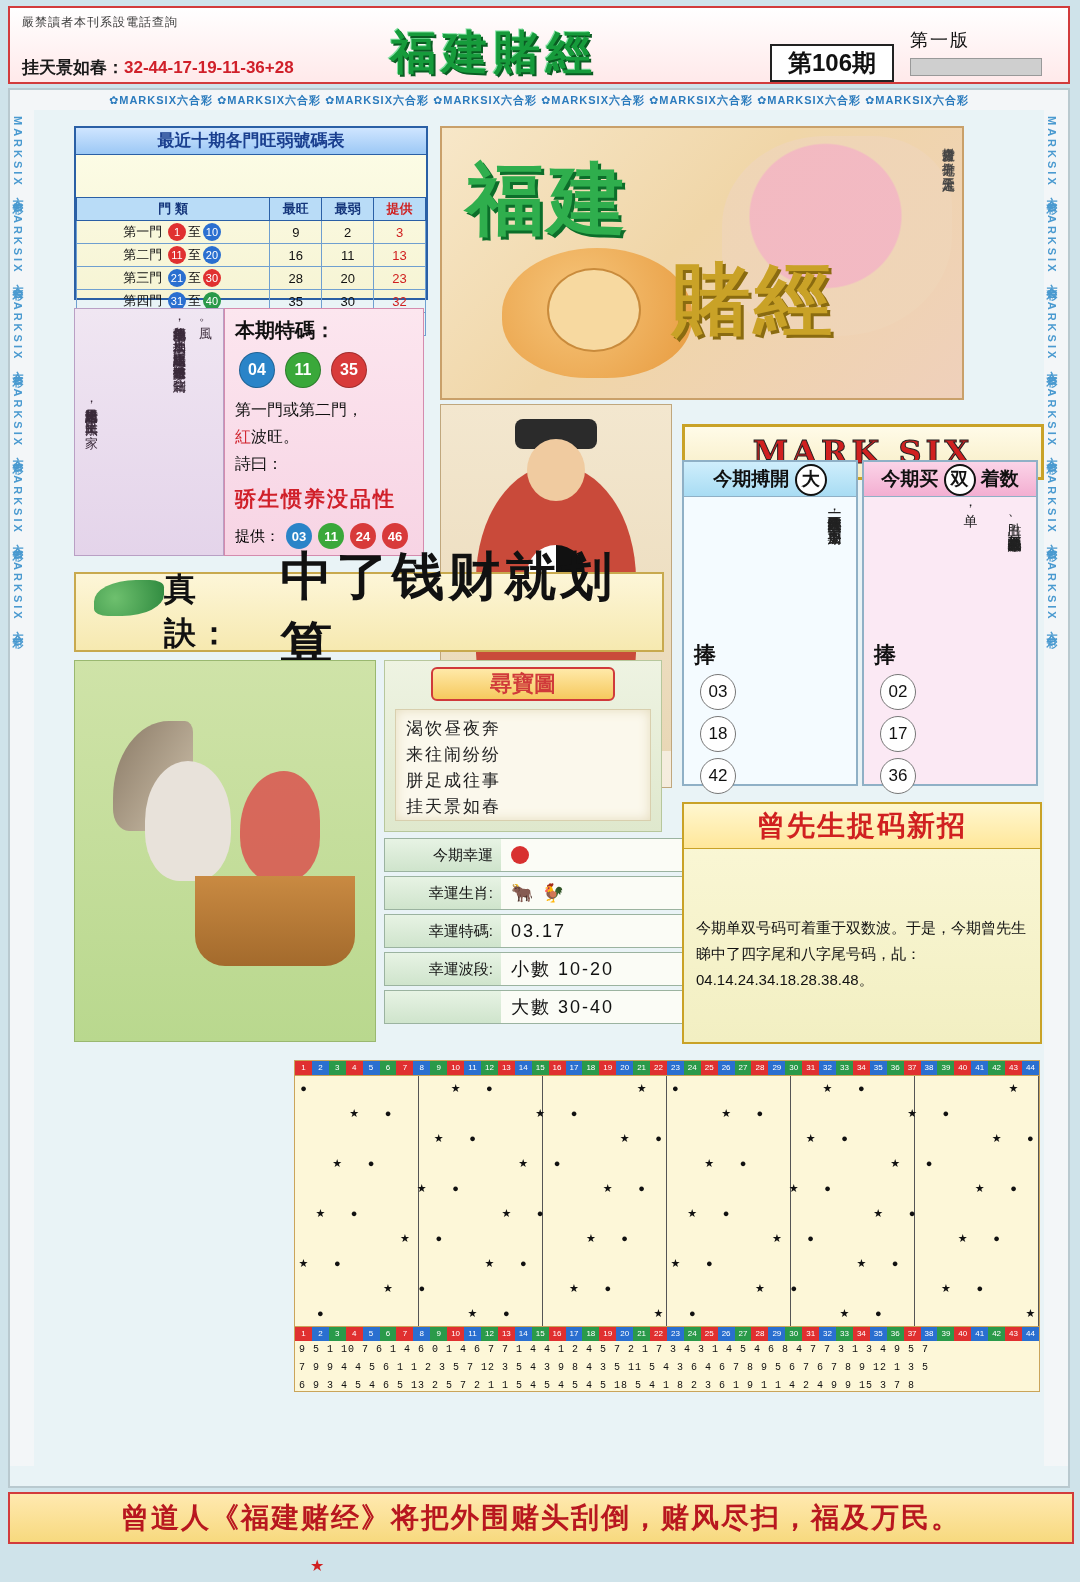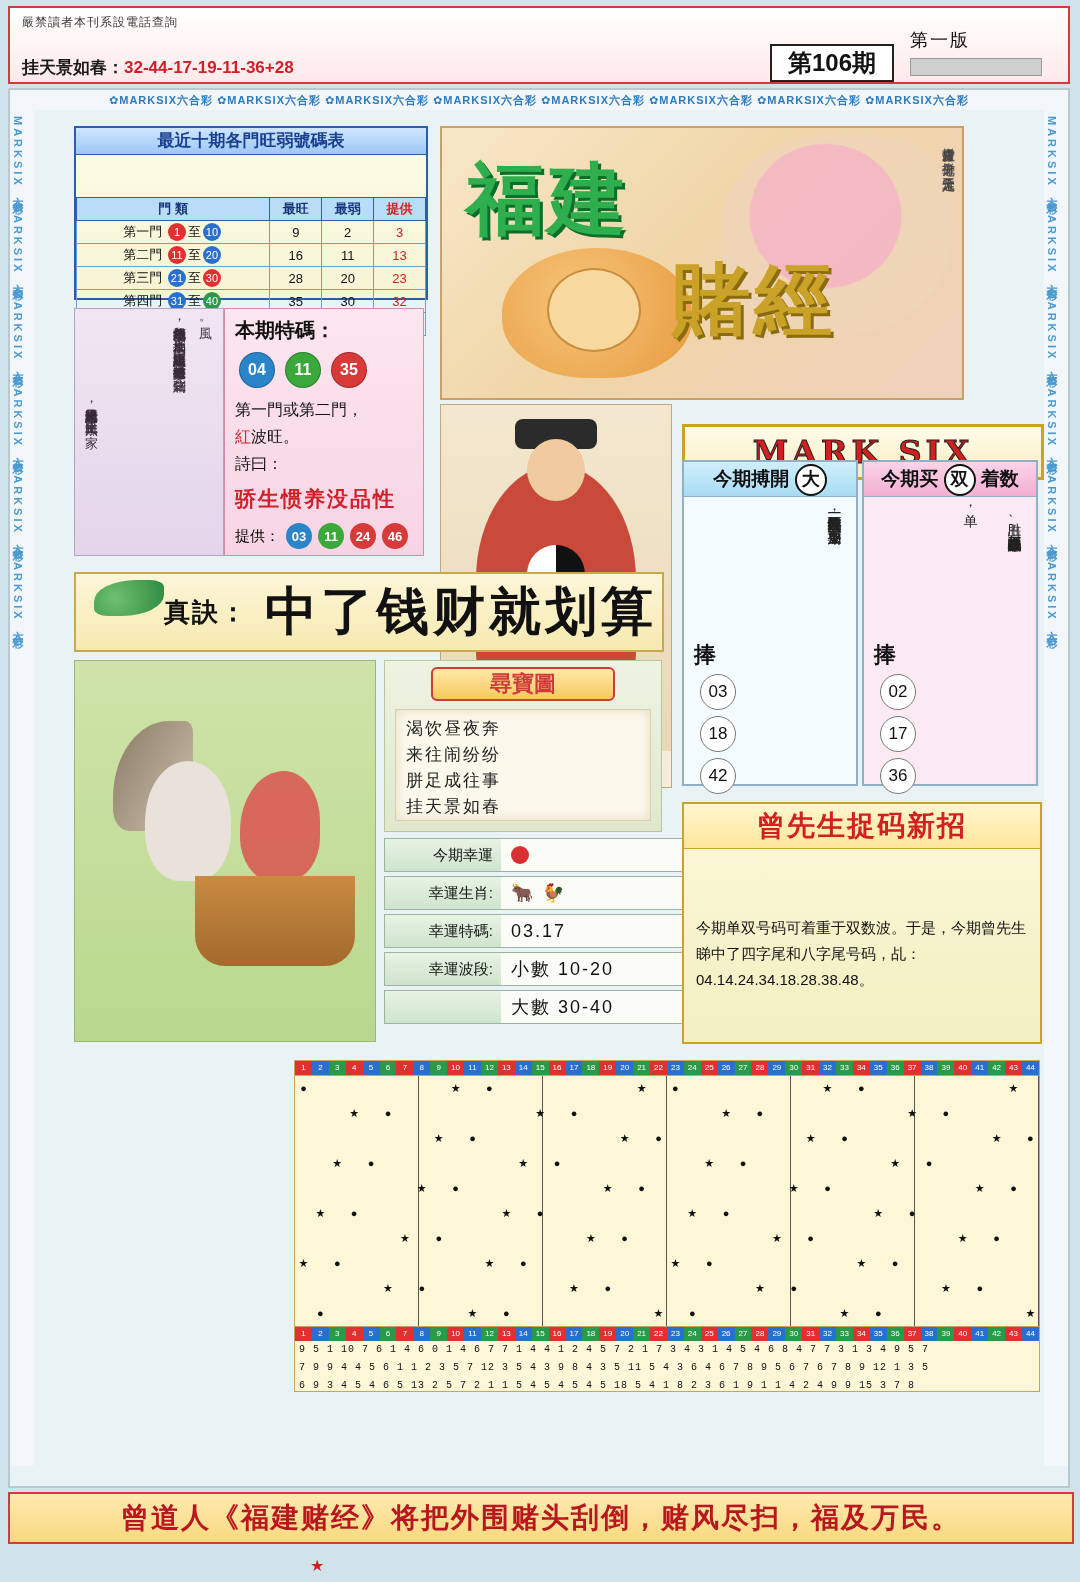--- a/index.html
+++ b/index.html
@@ -113,21 +113,21 @@
   .pan .vtxt{position:absolute;writing-mode:vertical-rl;text-orientation:upright;font-size:14px;
      line-height:22px;color:#222;}
   .pan .lbl{position:absolute;left:10px;top:178px;font-size:22px;font-weight:bold;color:#111;}
   .pan .numcol{position:absolute;left:16px;top:212px;}
   .pan .numcol div{width:34px;height:34px;border:1px solid #777;border-radius:50%;background:#fff;
      font-size:17px;text-align:center;line-height:34px;margin-bottom:6px;color:#111;}
 
   
   .zhenjue{position:absolute;left:38px;top:460px;width:586px;height:76px;
      background:linear-gradient(#fdf6d8,#f6e9b0);border:2px solid #c8a94e;display:flex;align-items:center;}
-  .zhenjue .k{font-size:26px;font-weight:bold;color:#111;margin-left:88px;letter-spacing:2px;
+  .zhenjue .k{font-size:32px;font-weight:bold;color:#111;margin-left:88px;letter-spacing:2px;
      font-family:"DejaVu Serif",serif;}
   .zhenjue .v{font-size:52px;font-weight:bold;color:#111;margin-left:17px;letter-spacing:4px;
      font-family:"DejaVu Serif",serif;}
   .zhenjue .leaf{position:absolute;left:18px;top:6px;width:70px;height:36px;
      background:radial-gradient(circle at 30% 50%,#6ec06e,#2f8a3f);border-radius:60% 20% 60% 20%;}
 
   
   .rooster{position:absolute;left:38px;top:548px;width:300px;height:380px;
      background:linear-gradient(#cfe3a8,#b9d88e);border:1px solid #9ab870;overflow:hidden;}
   .rooster .basket{position:absolute;left:120px;top:215px;width:160px;height:90px;
@@ -189,20 +189,21 @@
 </head>
 <body>
 
 <div class="page">
 
   <div class="header">
     <div class="hdr-small">嚴禁讀者本刊系設電話查詢</div>
     <div class="hdr-prev">
       <span class="lbl">挂天景如春：</span><span>32-44-17-19-11-36+28</span>
     </div>
+    <div class="hdr-title">福建賭經</div>
     <div class="hdr-issue">第106期</div>
     <div class="hdr-edition">第一版</div>
     <div class="hdr-bar"></div>
   </div>
 
   <div class="frame">
     <div class="msband top">✿MARKSIX六合彩 ✿MARKSIX六合彩 ✿MARKSIX六合彩 ✿MARKSIX六合彩 ✿MARKSIX六合彩 ✿MARKSIX六合彩 ✿MARKSIX六合彩 ✿MARKSIX六合彩</div>
     <div class="msband left">
         <div class="vert">MARKSIX六合彩 MARKSIX六合彩 MARKSIX六合彩 MARKSIX六合彩 MARKSIX六合彩 MARKSIX六合彩</div>
       </div>

